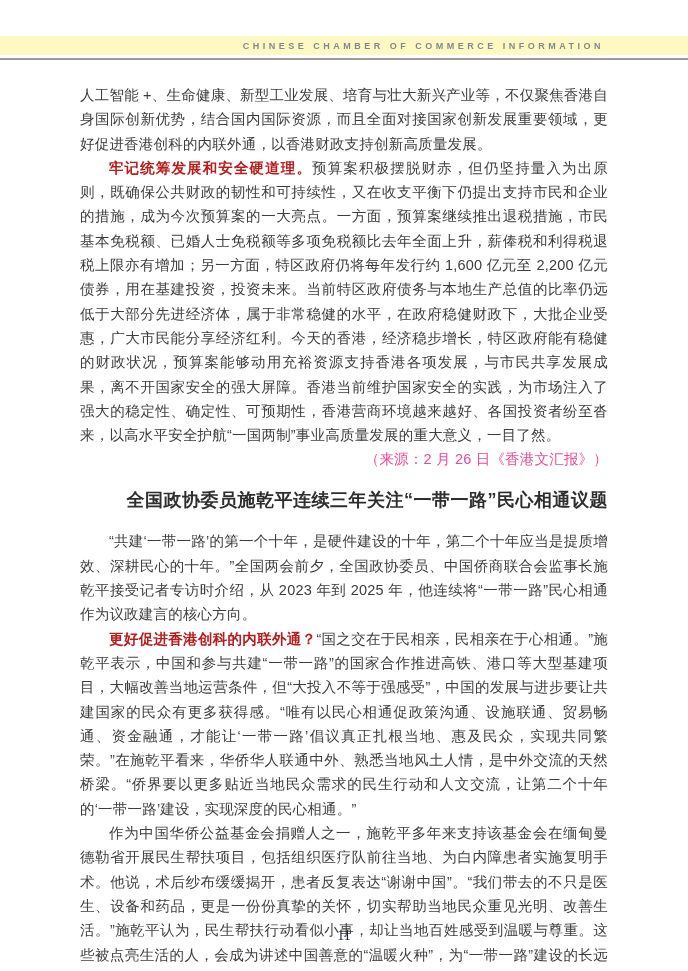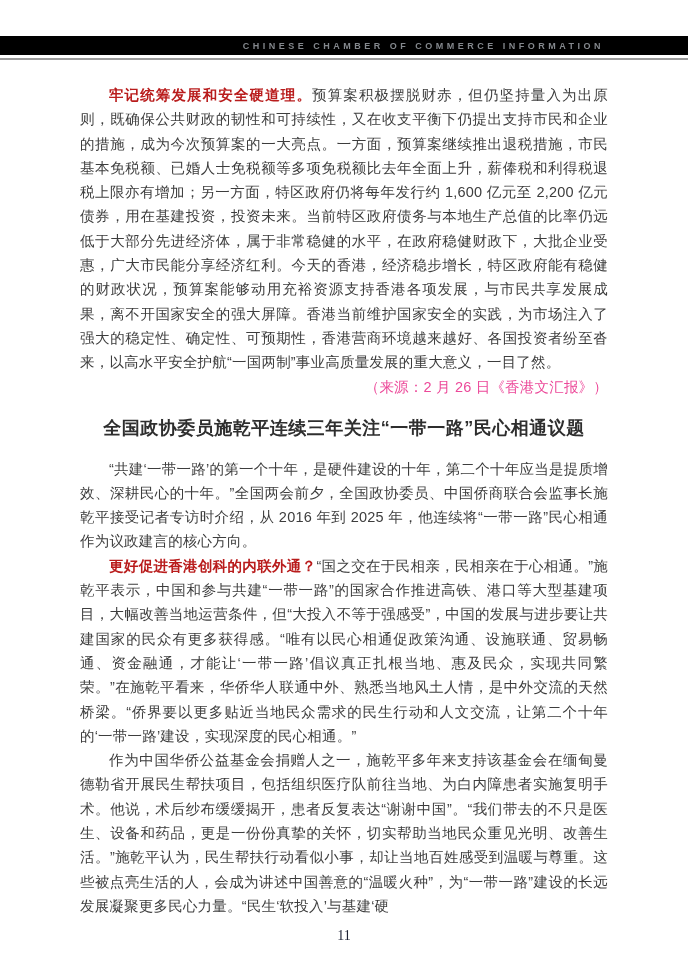--- a/index.html
+++ b/index.html
@@ -8,21 +8,21 @@
     width: 688px;
     height: 971px;
     background: #ffffff;
     overflow: hidden;
     font-family: "Liberation Sans", "DejaVu Sans", sans-serif;
   }
   .header-bar {
     position: absolute;
     top: 36px; left: 0; right: 0;
     height: 19px;
-    background: #000000;
+    background: #fef9c3;
     display: flex;
     align-items: center;
     justify-content: flex-end;
     padding-right: 84px;
     box-sizing: border-box;
   }
   .header-text {
     font-size: 9px;
     font-weight: bold;
     letter-spacing: 3.5px;
@@ -53,21 +53,21 @@
   .para strong { color: #b91c1c; font-weight: bold; }
   .source {
     float: right;
     color: #ec4899;
   }
   .article2-title {
     margin: 40px 0 16px 0;
     font-size: 18px;
     line-height: 26px;
     font-weight: bold;
-    text-align: center;
+    text-align: right;
     color: #2e2e2e;
     letter-spacing: 0.5px;
   }
   .footer {
     position: absolute;
     top: 926px; left: 0; right: 0;
     text-align: center;
   }
   .page-number {
     font-family: "Liberation Serif", "DejaVu Serif", serif;
@@ -80,27 +80,28 @@
 
 <div class="page">
 
   <div class="header-bar">
     <span class="header-text">CHINESE CHAMBER OF COMMERCE INFORMATION</span>
   </div>
   <div class="header-rule"></div>
 
   <div class="content">
     <div id="article1">
+        <p class="para"><span>人工智能 +、生命健康、新型工业发展、培育与壮大新兴产业等，不仅聚焦香港自身国际创新优势，结合国内国际资源，而且全面对接国家创新发展重要领域，更好促进香港创科的内联外通，以香港财政支持创新高质量发展。</span></p>
         <p class="para indent"><strong>牢记统筹发展和安全硬道理。</strong><span>预算案积极摆脱财赤，但仍坚持量入为出原则，既确保公共财政的韧性和可持续性，又在收支平衡下仍提出支持市民和企业的措施，成为今次预算案的一大亮点。一方面，预算案继续推出退税措施，市民基本免税额、已婚人士免税额等多项免税额比去年全面上升，薪俸税和利得税退税上限亦有增加；另一方面，特区政府仍将每年发行约 1,600 亿元至 2,200 亿元债券，用在基建投资，投资未来。当前特区政府债务与本地生产总值的比率仍远低于大部分先进经济体，属于非常稳健的水平，在政府稳健财政下，大批企业受惠，广大市民能分享经济红利。今天的香港，经济稳步增长，特区政府能有稳健的财政状况，预算案能够动用充裕资源支持香港各项发展，与市民共享发展成果，离不开国家安全的强大屏障。香港当前维护国家安全的实践，为市场注入了强大的稳定性、确定性、可预期性，香港营商环境越来越好、各国投资者纷至沓来，以高水平安全护航“一国两制”事业高质量发展的重大意义，一目了然。</span><span class="source">（来源：2 月 26 日《香港文汇报》）</span></p>
       </div>
 
     <h1 class="article2-title">全国政协委员施乾平连续三年关注“一带一路”民心相通议题</h1>
 
     <div id="article2">
-        <p class="para indent"><span>“共建‘一带一路’的第一个十年，是硬件建设的十年，第二个十年应当是提质增效、深耕民心的十年。”全国两会前夕，全国政协委员、中国侨商联合会监事长施乾平接受记者专访时介绍，从 2016 年到 2025 年，他连续将“一带一路”民心相通作为议政建言的核心方向。</span></p>
+        <p class="para indent"><span>“共建‘一带一路’的第一个十年，是硬件建设的十年，第二个十年应当是提质增效、深耕民心的十年。”全国两会前夕，全国政协委员、中国侨商联合会监事长施乾平接受记者专访时介绍，从 2023 年到 2025 年，他连续将“一带一路”民心相通作为议政建言的核心方向。</span></p>
         <p class="para indent"><strong>更好促进香港创科的内联外通？</strong><span>“国之交在于民相亲，民相亲在于心相通。”施乾平表示，中国和参与共建“一带一路”的国家合作推进高铁、港口等大型基建项目，大幅改善当地运营条件，但“大投入不等于强感受”，中国的发展与进步要让共建国家的民众有更多获得感。“唯有以民心相通促政策沟通、设施联通、贸易畅通、资金融通，才能让‘一带一路’倡议真正扎根当地、惠及民众，实现共同繁荣。”在施乾平看来，华侨华人联通中外、熟悉当地风土人情，是中外交流的天然桥梁。“侨界要以更多贴近当地民众需求的民生行动和人文交流，让第二个十年的‘一带一路’建设，实现深度的民心相通。”</span></p>
         <p class="para indent"><span>作为中国华侨公益基金会捐赠人之一，施乾平多年来支持该基金会在缅甸曼德勒省开展民生帮扶项目，包括组织医疗队前往当地、为白内障患者实施复明手术。他说，术后纱布缓缓揭开，患者反复表达“谢谢中国”。“我们带去的不只是医生、设备和药品，更是一份份真挚的关怀，切实帮助当地民众重见光明、改善生活。”施乾平认为，民生帮扶行动看似小事，却让当地百姓感受到温暖与尊重。这些被点亮生活的人，会成为讲述中国善意的“温暖火种”，为“一带一路”建设的长远发展凝聚更多民心力量。“民生‘软投入’与基建‘硬</span></p>
       </div>
   </div>
 
   <div class="footer">
     <span class="page-number">11</span>
   </div>
 
 </div>

